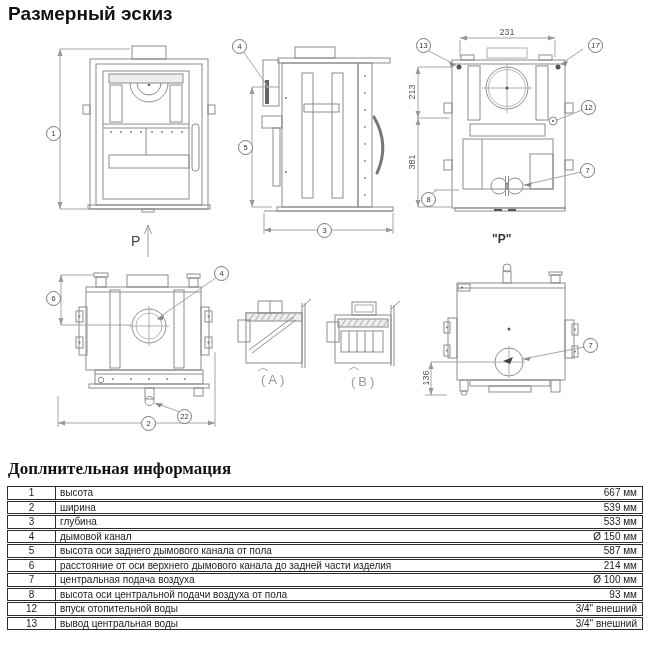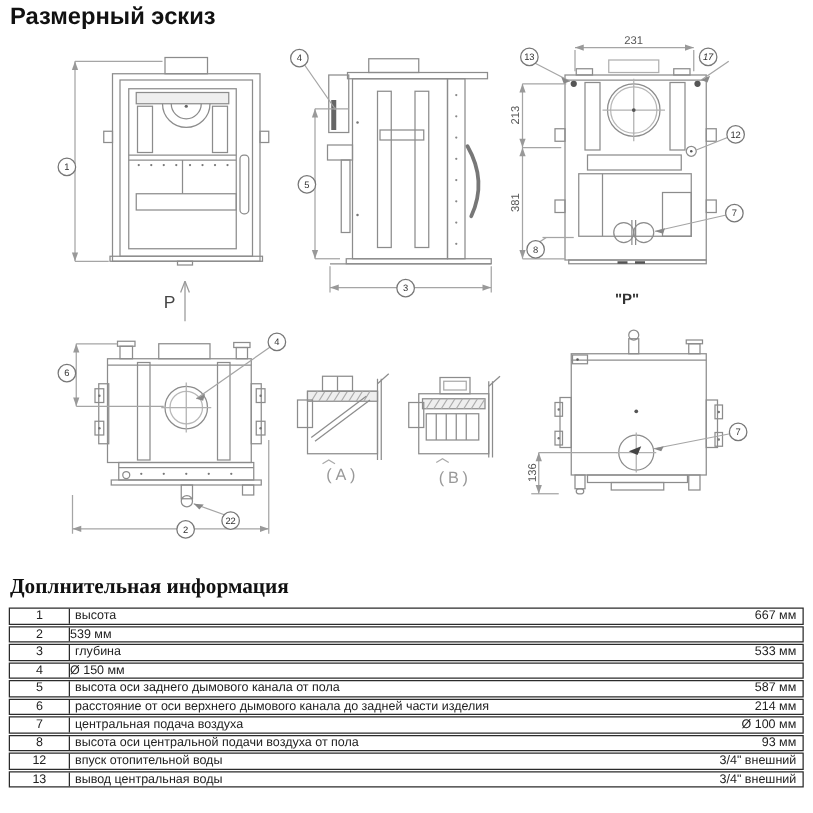--- a/index.html
+++ b/index.html
@@ -349,21 +349,21 @@
         <line x1="584" y1="347" x2="523" y2="359" stroke="#a5a5a5"></line>
         <path d="M523,359 l8,-2 l-2,4 z" fill="#888" stroke="none"></path>
       </g>
     </svg>
 
     <div class="callout" style="left:46px;top:126px;">1</div>
     <div class="callout" style="left:232px;top:39px;">4</div>
     <div class="callout" style="left:238px;top:140px;">5</div>
     <div class="callout" style="left:317px;top:223px;">3</div>
     <div class="callout" style="left:416px;top:38px;">13</div>
-    <div class="callout" style="left:559px;top:38px;font-style:italic;">17</div>
+    <div class="callout" style="left:588px;top:38px;font-style:italic;">17</div>
     <div class="callout" style="left:581px;top:100px;">12</div>
     <div class="callout" style="left:580px;top:163px;">7</div>
     <div class="callout" style="left:421px;top:192px;">8</div>
     <div class="callout" style="left:46px;top:291px;">6</div>
     <div class="callout" style="left:214px;top:266px;">4</div>
     <div class="callout" style="left:177px;top:409px;">22</div>
     <div class="callout" style="left:141px;top:416px;">2</div>
     <div class="callout" style="left:583px;top:338px;">7</div>
 
     <span class="dim" style="left:495px;top:27px;">231</span>
@@ -380,29 +380,31 @@
   <h2 class="h-title" id="tableTitle">Доплнительная информация</h2>
 
   <div class="spec-table">
     <div class="t-row">
       <div class="t-num">1</div>
       <div class="t-desc">высота</div>
       <div class="t-val">667 мм</div>
     </div>
     <div class="t-row">
       <div class="t-num">2</div>
+      <div class="t-desc">ширина</div>
       <div class="t-val">539 мм</div>
     </div>
     <div class="t-row">
       <div class="t-num">3</div>
       <div class="t-desc">глубина</div>
       <div class="t-val">533 мм</div>
     </div>
     <div class="t-row">
       <div class="t-num">4</div>
+      <div class="t-desc">дымовой канал</div>
       <div class="t-val">Ø 150 мм</div>
     </div>
     <div class="t-row">
       <div class="t-num">5</div>
       <div class="t-desc">высота оси заднего дымового канала от пола</div>
       <div class="t-val">587 мм</div>
     </div>
     <div class="t-row">
       <div class="t-num">6</div>
       <div class="t-desc">расстояние от оси верхнего дымового канала до задней части изделия</div>

